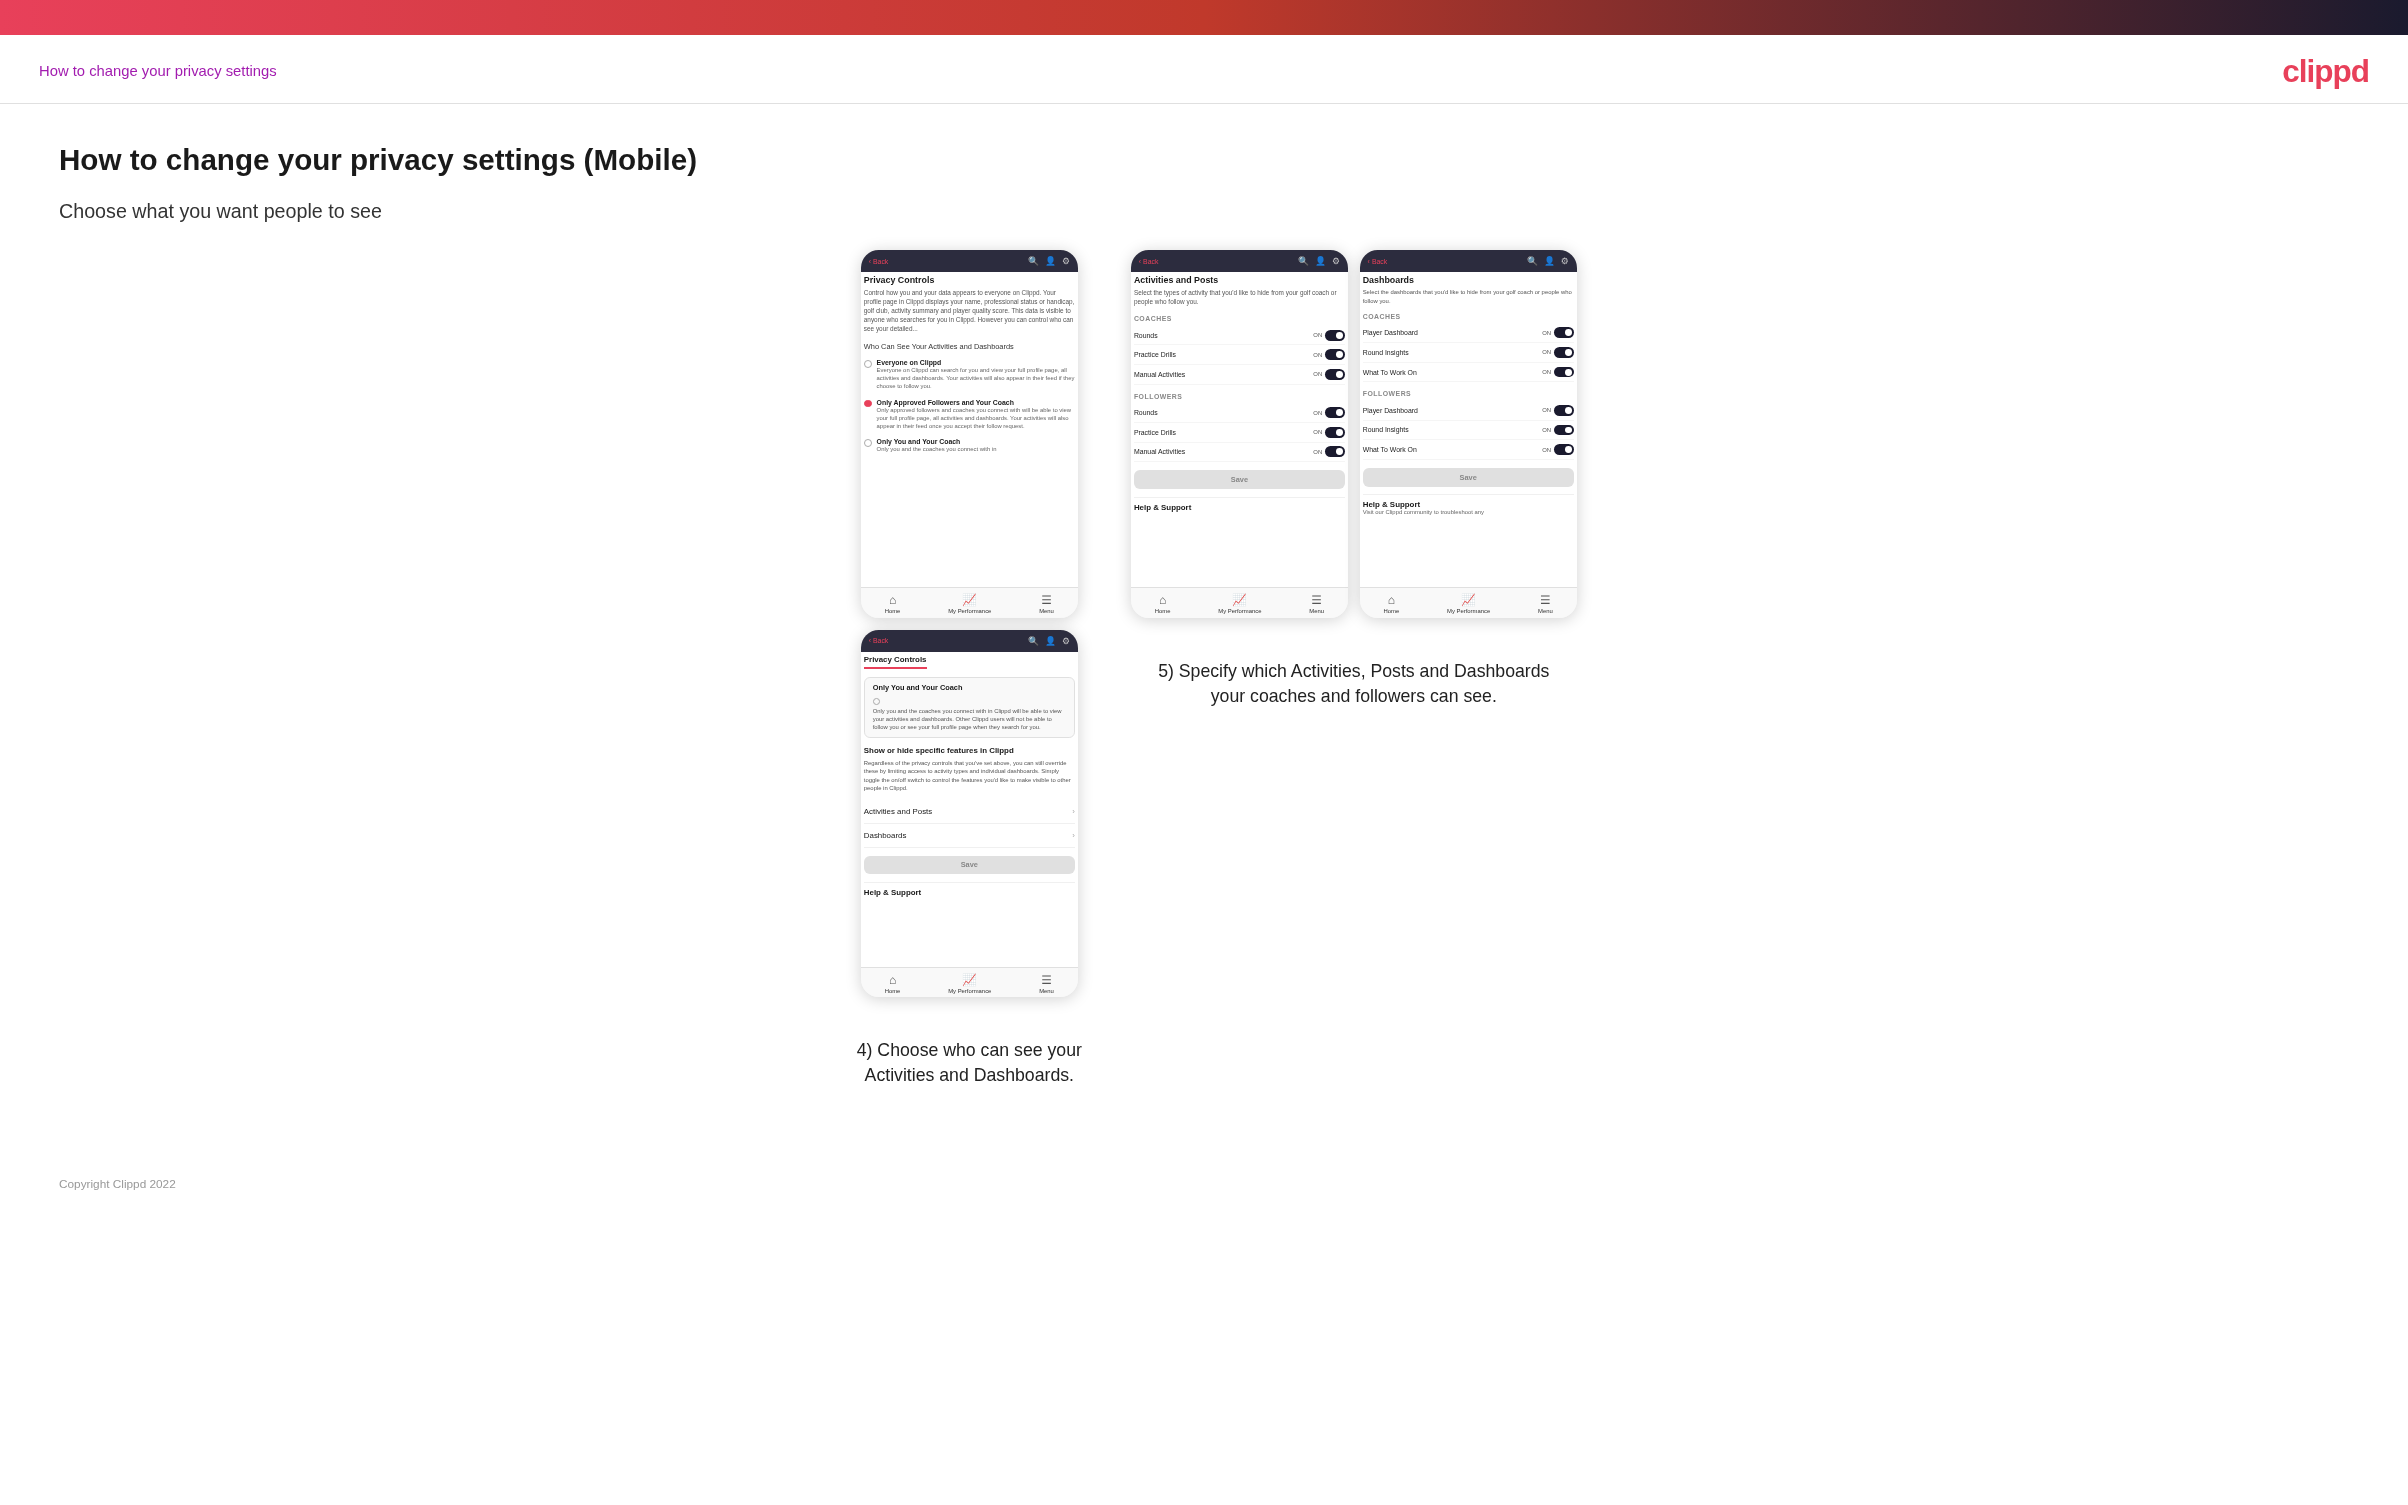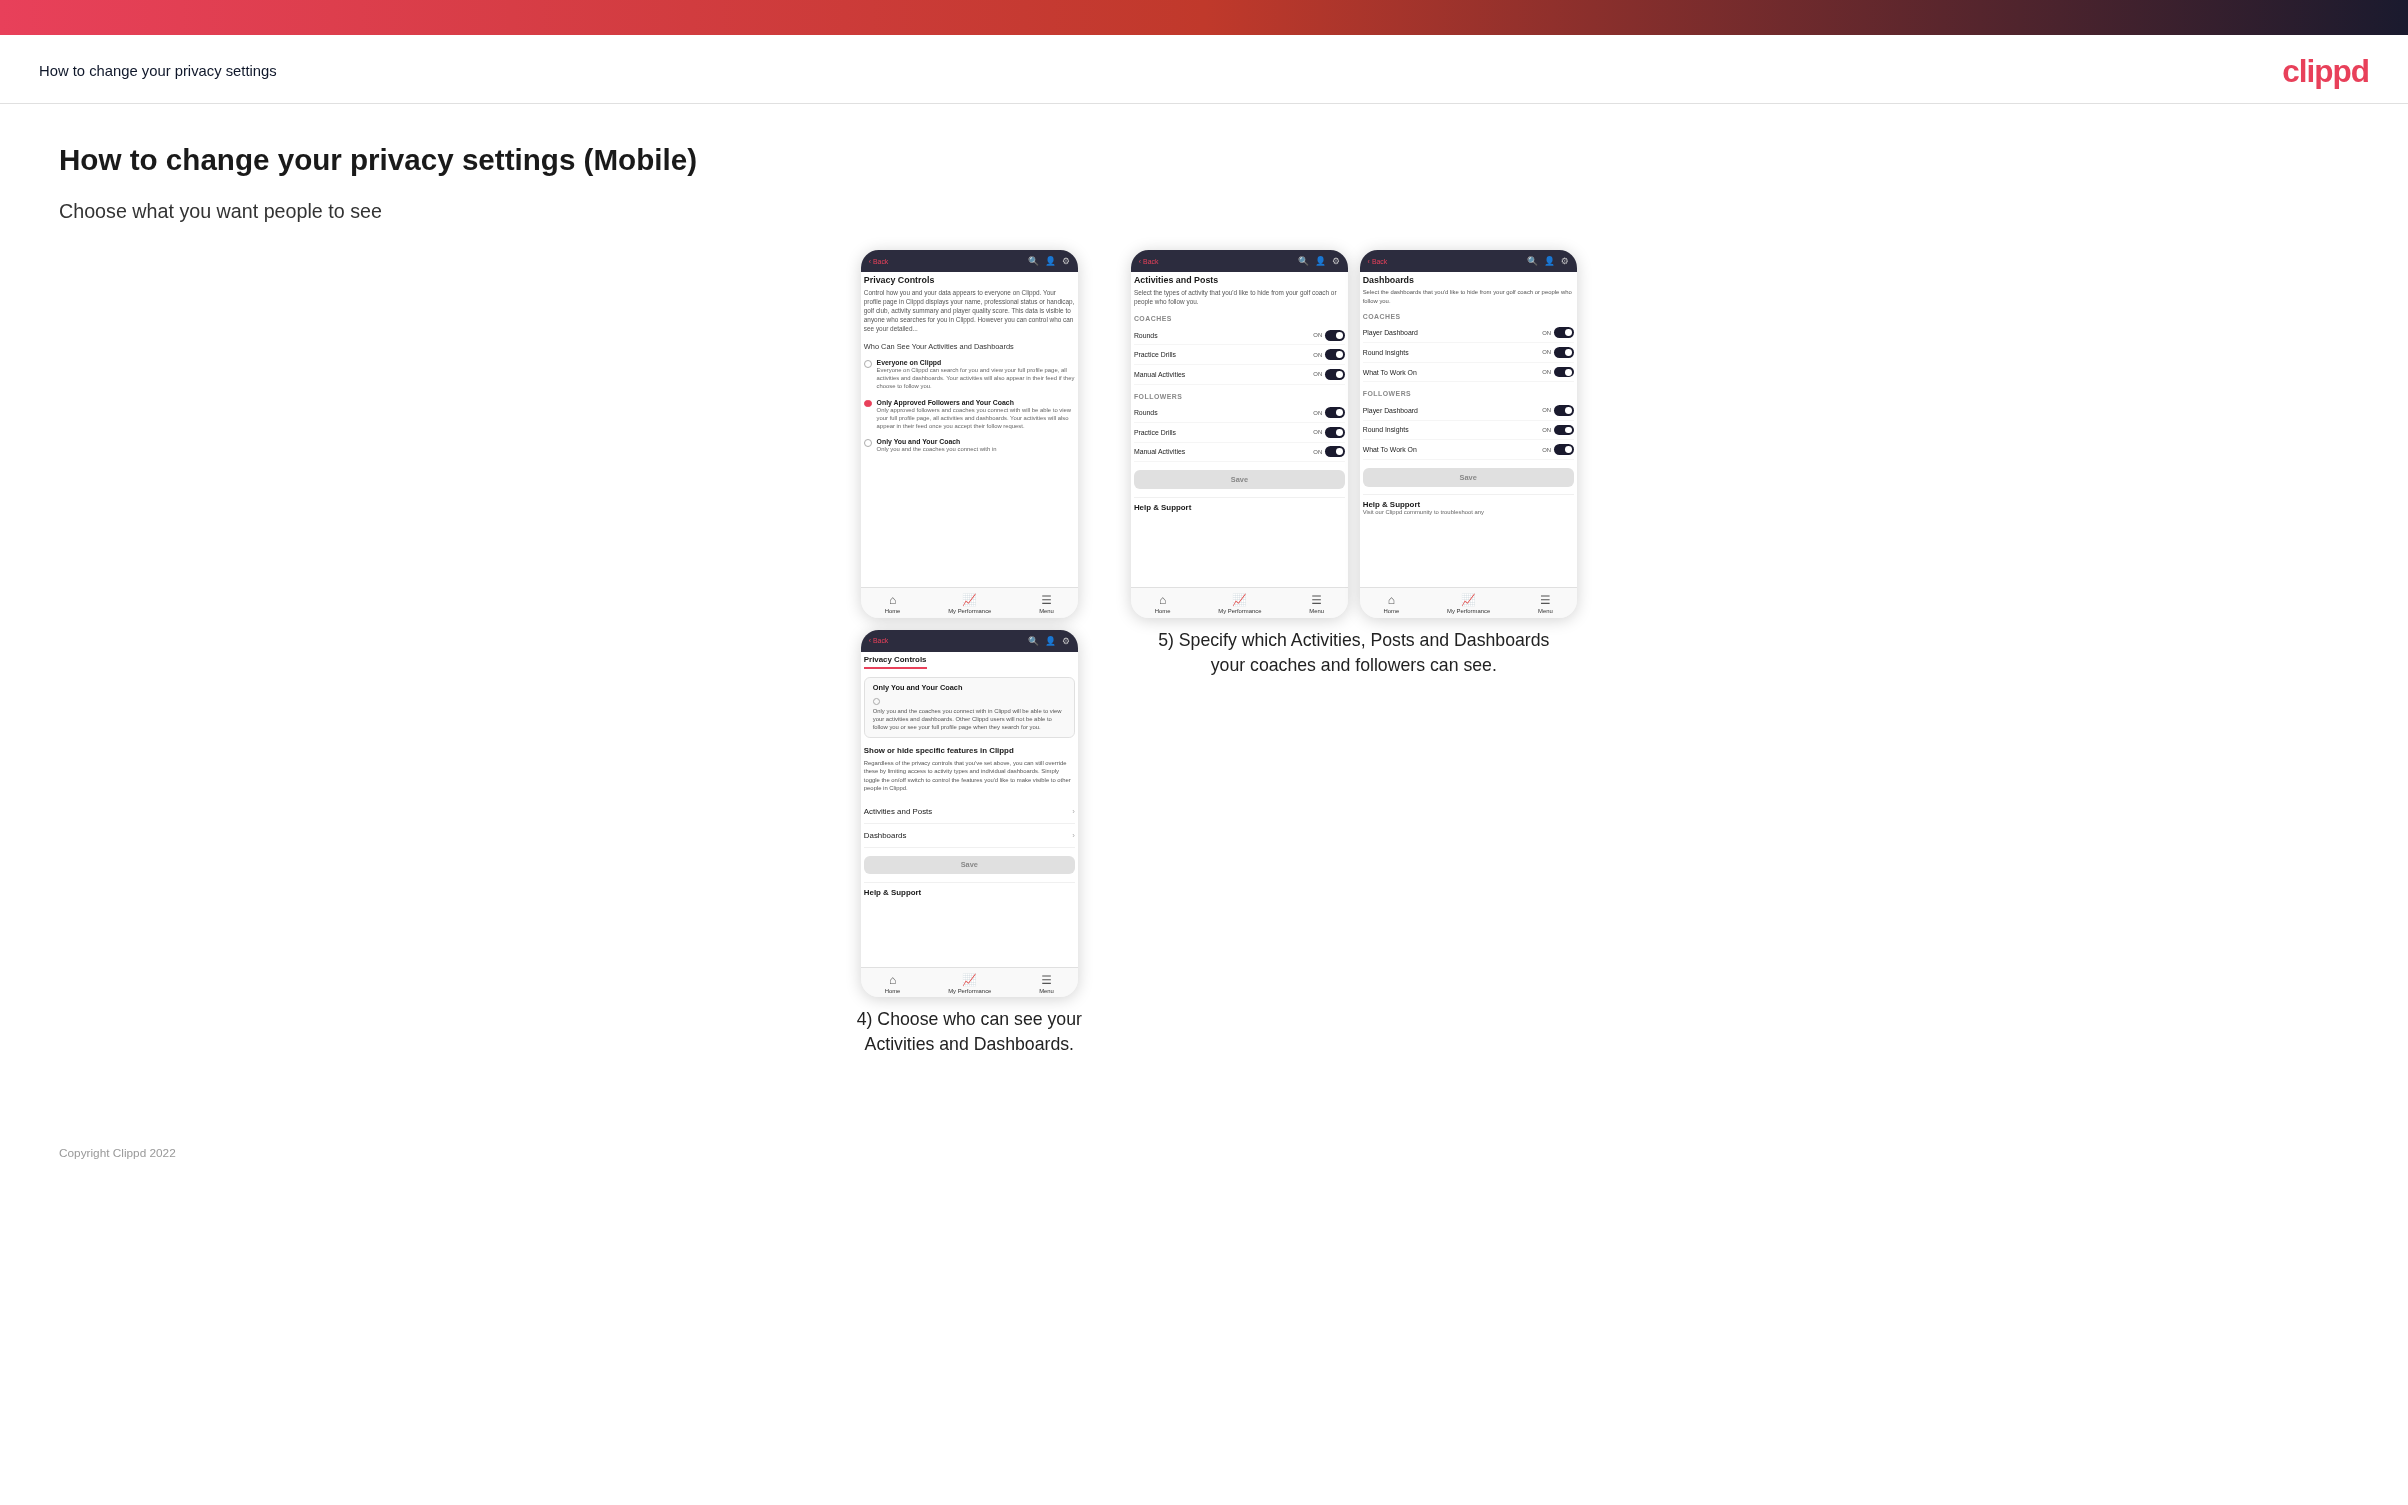--- a/index.html
+++ b/index.html
@@ -14,21 +14,21 @@
     .header {
       display: flex;
       align-items: center;
       justify-content: space-between;
       padding: 17.7px 39px 13.8px 39px;
       border-bottom: 1.5px solid #e0e0e0;
     }
 
     .header-title {
       font-size: 14.8px;
-      color: #0f172a;
+      color: #a21caf;
       font-weight: 400;
     }
 
     .logo {
       font-size: 31.5px;
       font-weight: 700;
       color: #e8405a;
       letter-spacing: -1px;
     }
 
@@ -44,21 +44,21 @@
     }
 
     .page-subtitle {
       font-size: 19.7px;
       font-weight: 400;
       color: #333;
       margin-bottom: 27px;
     }
 
     .screenshot-caption {
-      margin-top: 10px;
+      margin-top: 41px;
       font-size: 17.7px;
       font-weight: 500;
       color: #222;
       text-align: center;
       max-width: 276px;
       line-height: 1.4;
     }
 
     .screenshot-caption.wide {
       max-width: 414px;

